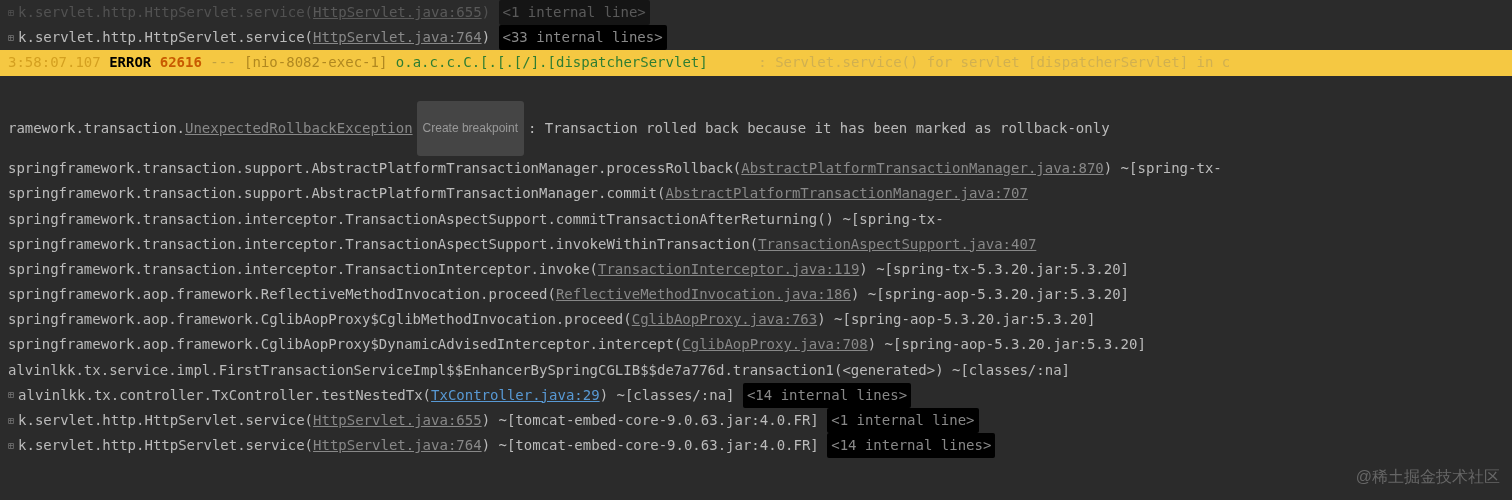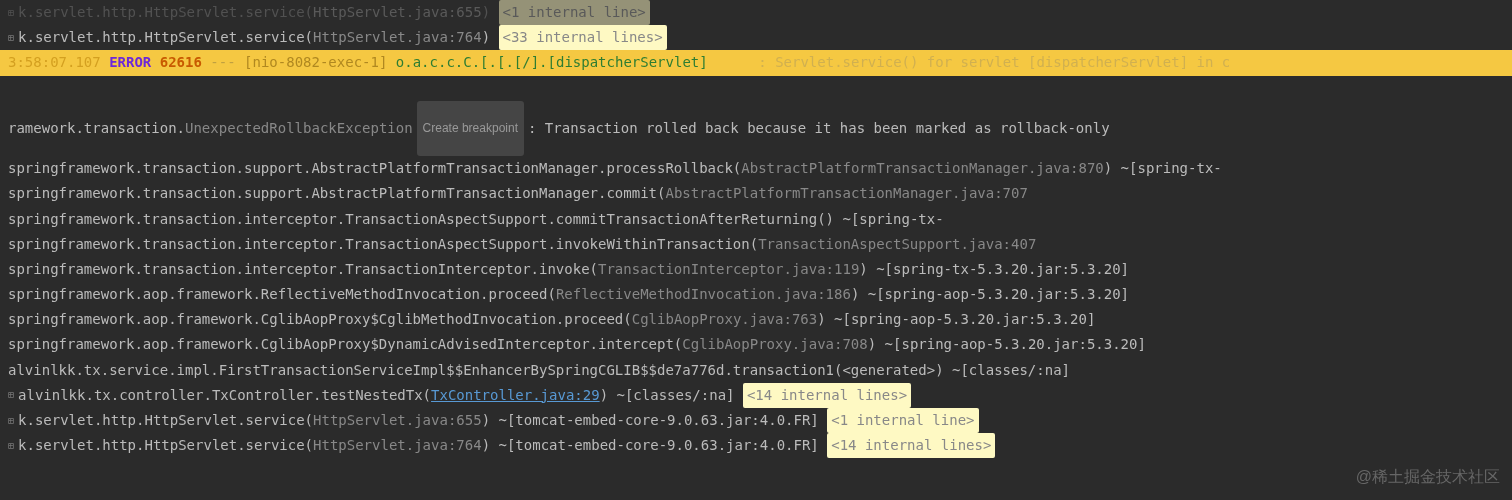--- a/index.html
+++ b/index.html
@@ -25,51 +25,52 @@
     }
     .highlighted {
       background: #f5c842;
       color: #333;
     }
     .highlighted .ts {
       color: #d4a020;
       text-align: center;
     }
     .highlighted .level-error {
-      color: #6d28d9;
+      color: #000000;
       font-weight: bold;
     }
     .highlighted .pid {
       color: #c85a00;
       font-weight: bold;
     }
     .highlighted .sep {
       color: #c0a040;
     }
     .highlighted .thread {
       color: #b08820;
     }
     .highlighted .logger {
       color: #2e7d32;
     }
     .highlighted .msg {
       color: #d0b050;
     }
     .link {
       color: #888888;
+      text-decoration: underline;
       cursor: pointer;
     }
     .link-blue {
       color: #5899d4;
       text-decoration: underline;
       cursor: pointer;
     }
     .internal {
       color: #888888;
-      background: #fef9c3;
+      background: #000000;
       padding: 0 4px;
       border-radius: 2px;
       cursor: pointer;
     }
     .breakpoint {
       color: #999999;
       background: #454545;
       padding: 17px 6px;
       border-radius: 3px;
       font-family: 'Helvetica', 'Arial', sans-serif;

